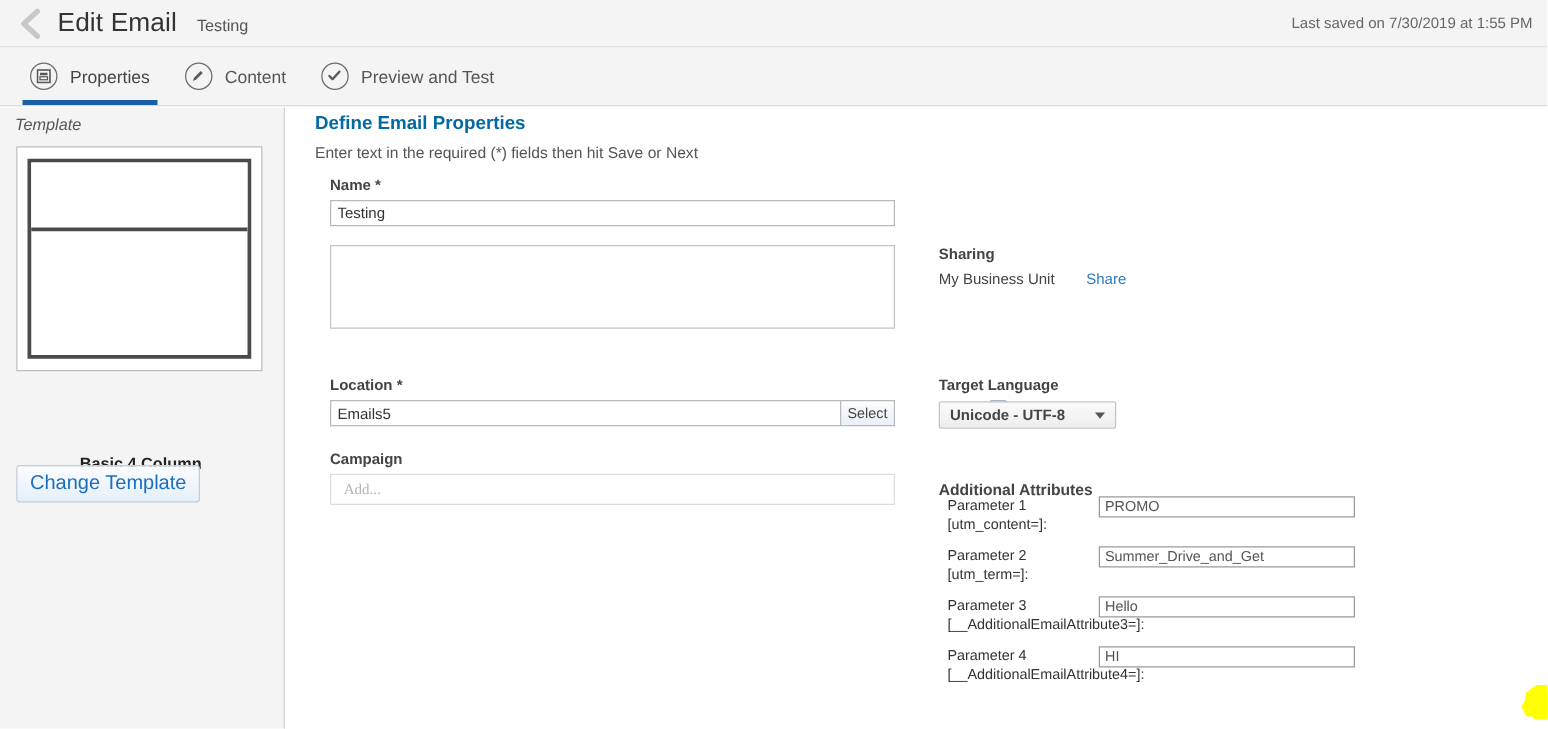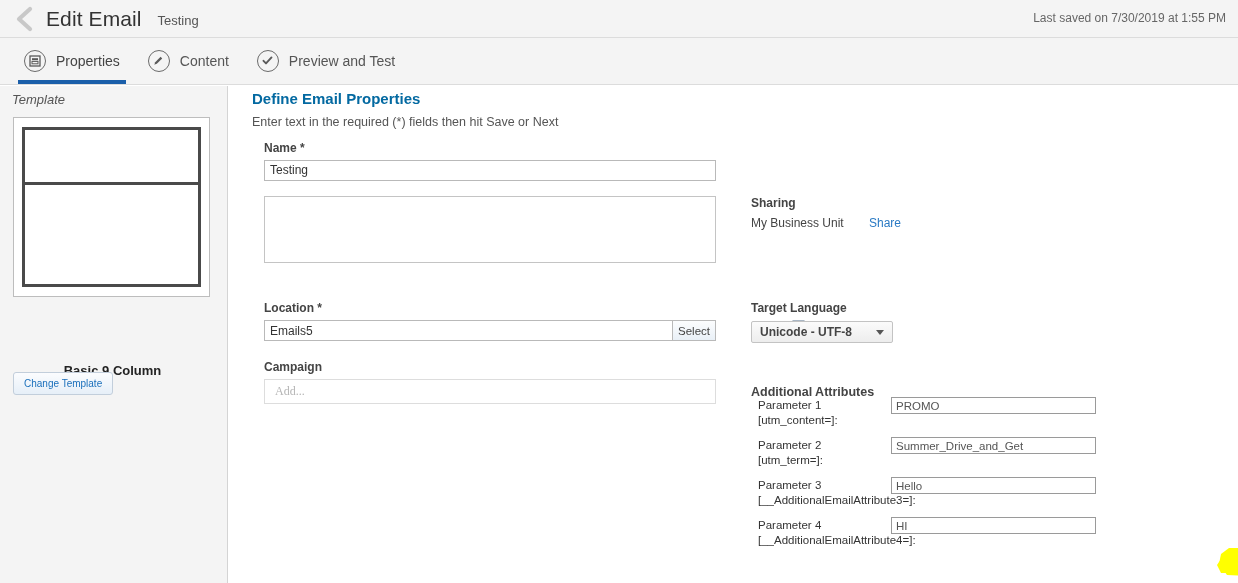--- a/index.html
+++ b/index.html
@@ -76,21 +76,21 @@
   }
   .tpl-inner { border: 3px solid #4a4a4a; height: 100%; background: #fff; }
   .tpl-row-top { height: 55px; border-bottom: 3px solid #4a4a4a; background: #fff; }
   .tpl-row-bot { background: #fff; }
   .tpl-name {
     position: absolute; top: 245px; left: 0; width: 197px;
     text-align: center; font-size: 13px; color: #222; font-weight: bold;
   }
   .change-tpl-btn {
     position: absolute; left: 13px; top: 286px;
-    font-size: 10px; color: #1a6fbb;
+    font-size: 16px; color: #1a6fbb;
     background: linear-gradient(to bottom, #fbfcfe 0%, #e6eff8 100%);
     border: 1px solid #c2cedb; border-radius: 3px;
     padding: 5px 10px; cursor: pointer;
   }
 
   
   .main {
     position: absolute; left: 229px; top: 86px;
     width: 1009px; height: 497px; background: #ffffff;
   }
@@ -171,21 +171,21 @@
 
   
   .marker-layer {
     position: absolute; left: 0; top: 0; width: 1009px; height: 497px;
     pointer-events: none; z-index: 1;
   }
 
   .param-row { position: absolute; left: 0; width: 480px; z-index: 2; }
   .param-label { position: absolute; left: 7px; font-size: 11.5px; color: #333; line-height: 14.5px; }
   .param-input {
-    position: absolute; left: 140px; width: 205px; height: 17px;
+    position: absolute; left: 128px; width: 205px; height: 17px;
     border: 1px solid #9a9a9a; background: #fff;
     font-size: 11.5px; color: #555; padding: 0 4px;
     font-family: "Liberation Sans", sans-serif; outline: none;
   }
 </style>
 </head>
 <body>
 
 <div class="app">
 
@@ -235,21 +235,21 @@
   </div>
 
   <div class="leftpanel">
     <div class="tpl-heading">Template</div>
 
     <div class="tpl-thumb">
       <div class="tpl-inner">
         <div class="tpl-row-top"></div>
         <div class="tpl-row-bot"></div>
       </div>
-      <div class="tpl-name">Basic 9 Column</div>
+      <div class="tpl-name">Basic 4 Column</div>
     </div>
 
     <div class="change-tpl-btn">Change Template</div>
   </div>
 
   <div class="main">
 
     <div class="section-title">Define Email Properties</div>
     <div class="section-sub">Enter text in the required (*) fields then hit Save or Next</div>
 

